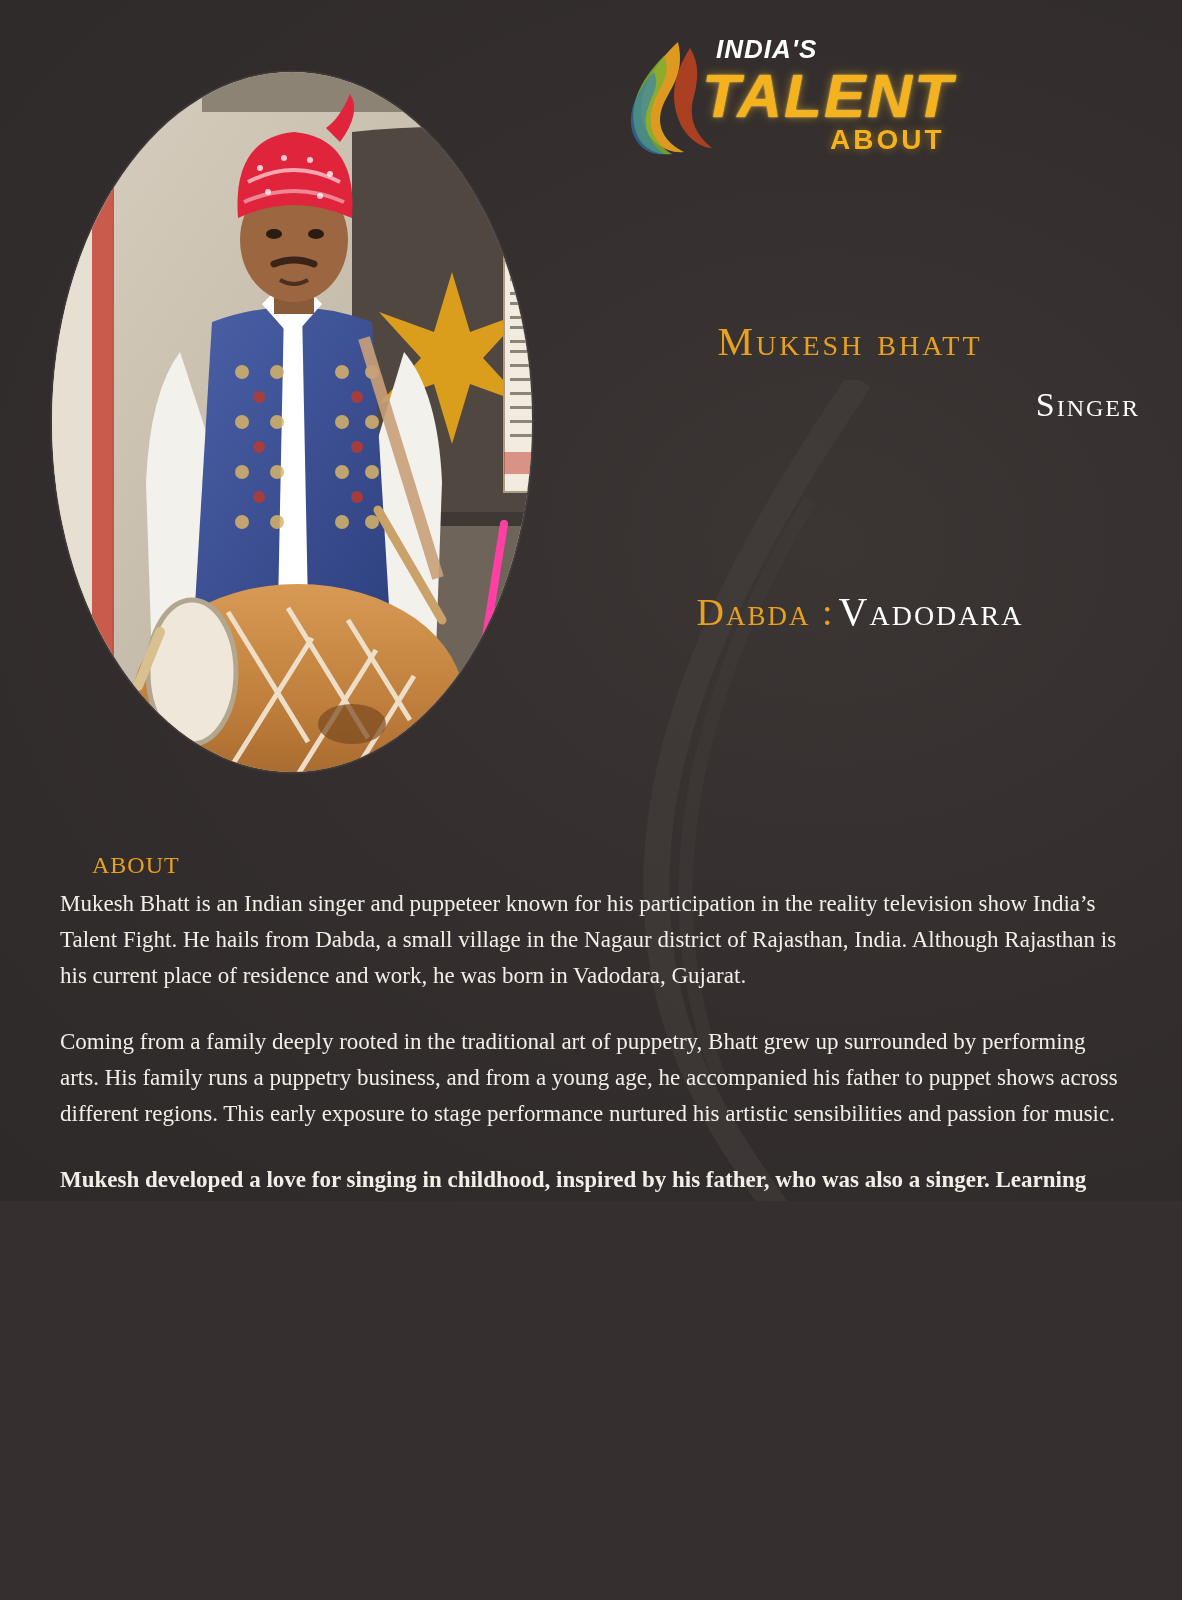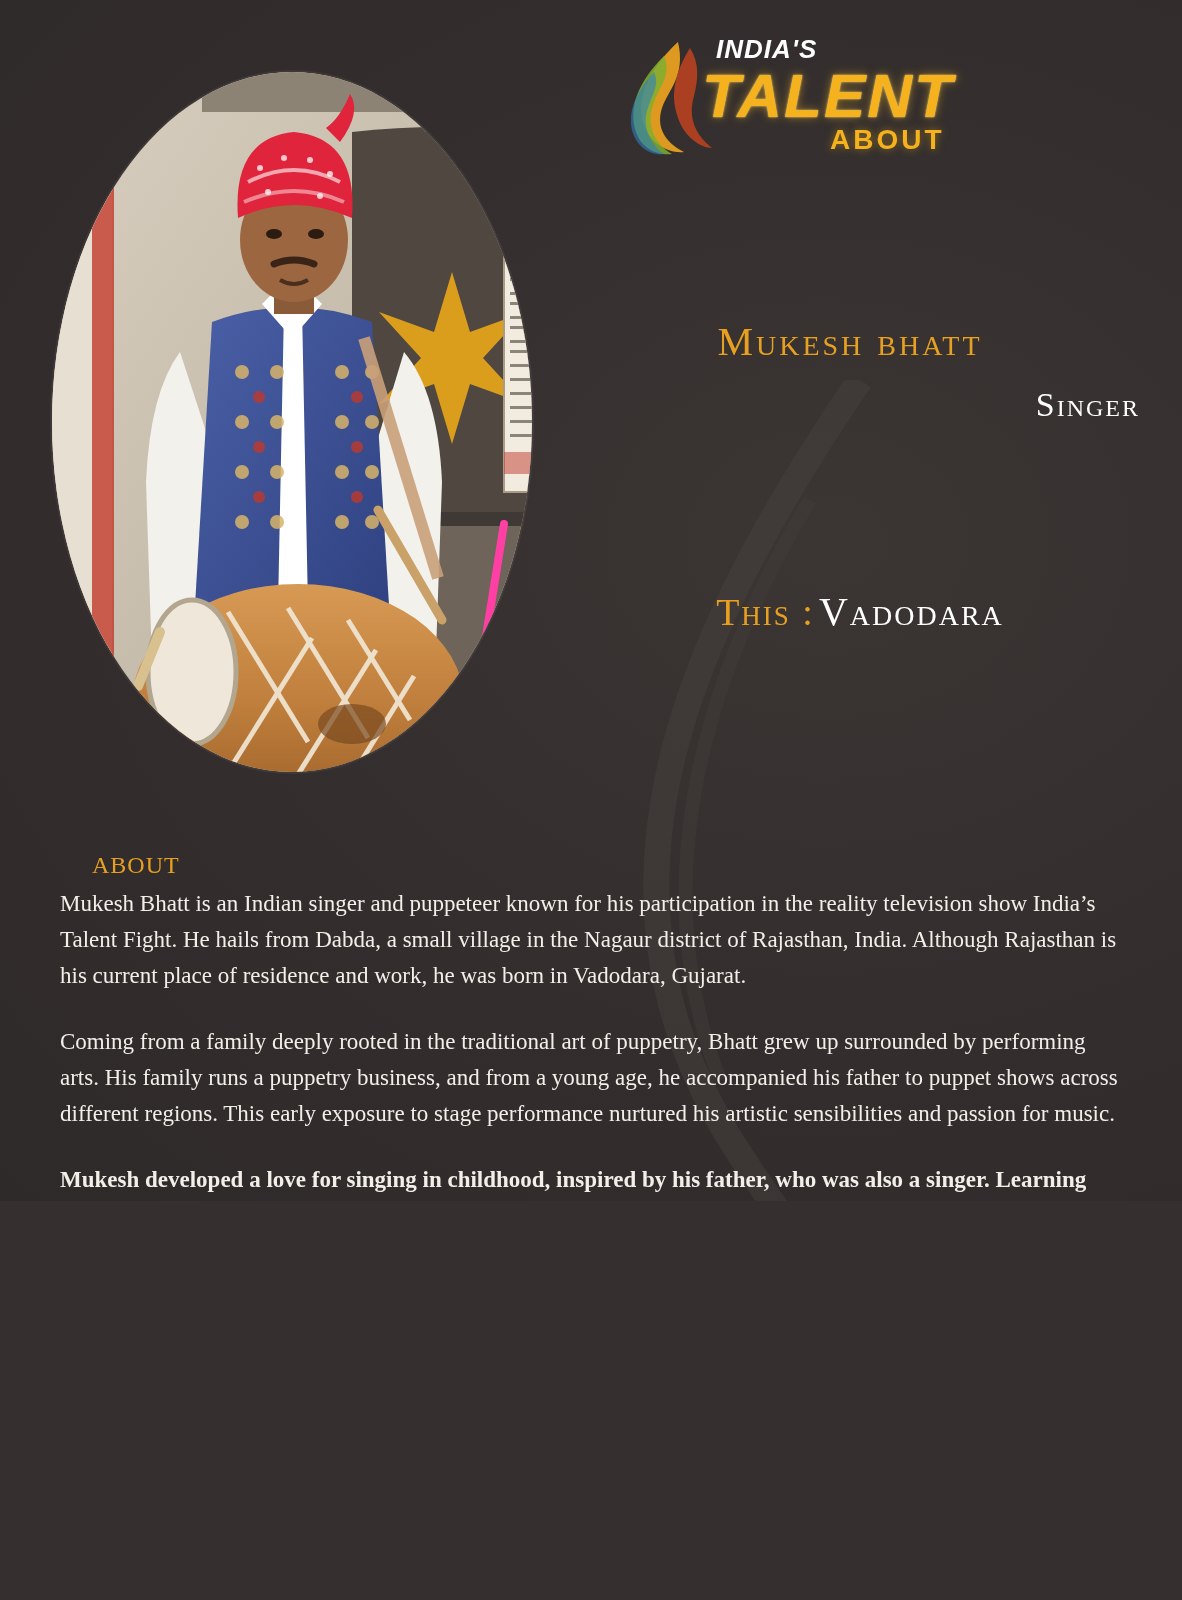--- a/index.html
+++ b/index.html
@@ -300,21 +300,21 @@
 
       <path d="M108 560 l-22 54" stroke="#d9c08f" stroke-width="10" stroke-linecap="round"></path>
       <path d="M452 452 l-24 150" stroke="#ff3fa4" stroke-width="8" stroke-linecap="round"></path>
       <path d="M326 438 l64 110" stroke="#caa169" stroke-width="9" stroke-linecap="round"></path>
     </svg>
   </div>
 
   <div class="name">Mukesh bhatt</div>
   <div class="role">Singer</div>
   <div class="city-line">
-    <span class="city-label">This :</span>
+    <span class="city-label">Dabda :</span>
     <span class="city-value">Vadodara</span>
   </div>
 
   <div class="about-title">ABOUT</div>
   <div class="about-body">
     <p>Mukesh Bhatt is an Indian singer and puppeteer known for his participation in the reality television show India’s Talent Fight. He hails from Dabda, a small village in the Nagaur district of Rajasthan, India. Although Rajasthan is his current place of residence and work, he was born in Vadodara, Gujarat.</p>
     <p>Coming from a family deeply rooted in the traditional art of puppetry, Bhatt grew up surrounded by performing arts. His family runs a puppetry business, and from a young age, he accompanied his father to puppet shows across different regions. This early exposure to stage performance nurtured his artistic sensibilities and passion for music.</p>
     <p>Mukesh developed a love for singing in childhood, inspired by his father, who was also a singer. Learning informally through family traditions and live performances, Bhatt honed his vocal skills over time. His unique combination of folk influence and heartfelt expression reflects his Rajasthani cultural heritage and his lifelong dedication to the performing arts.</p>
   </div>
 

